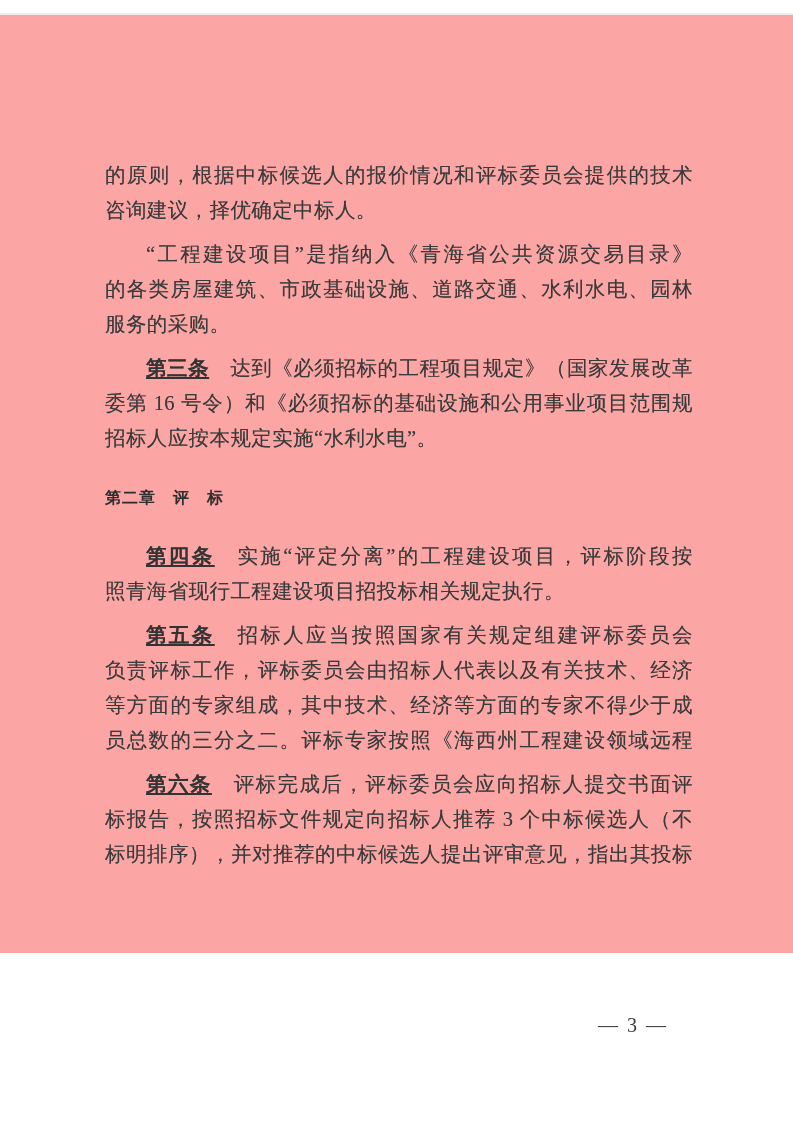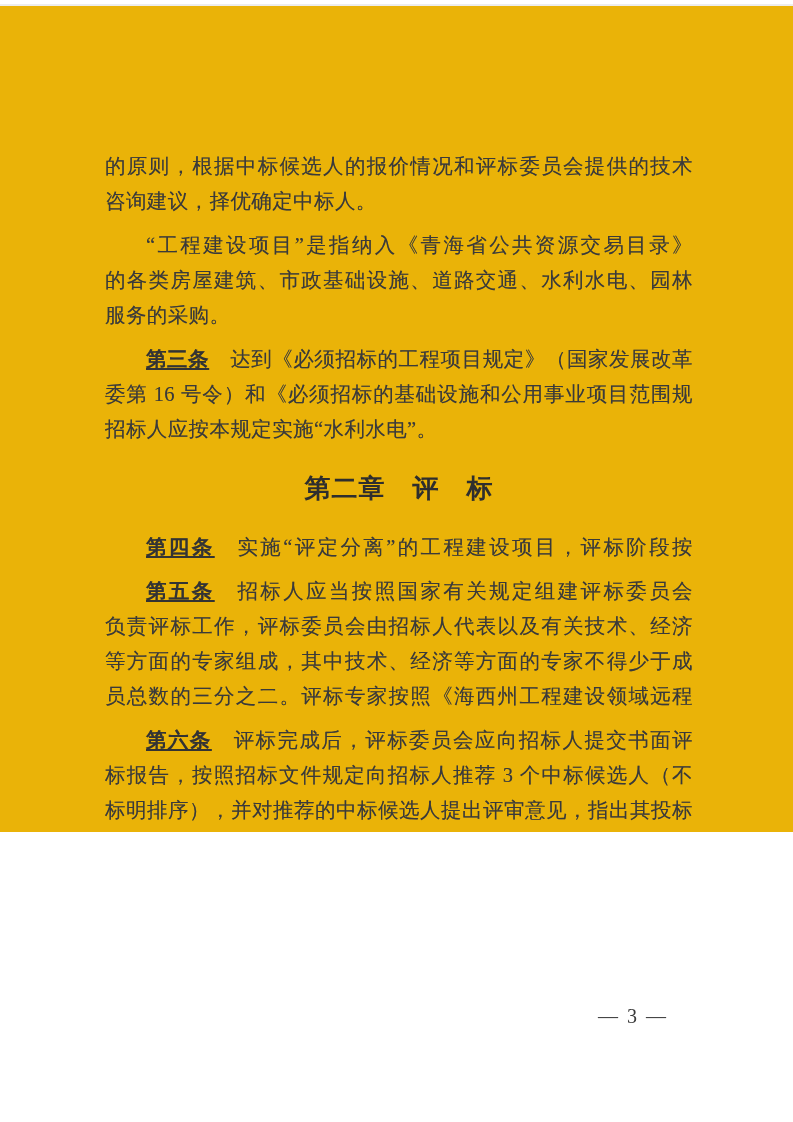--- a/index.html
+++ b/index.html
@@ -10,24 +10,24 @@
   body {
     width: 793px;
     height: 1122px;
     position: relative;
     overflow: hidden;
     font-family: "Liberation Serif", serif;
     color: #3a3a3a;
   }
   .page {
     position: absolute;
-    left: 0; top: 4px;
+    left: 0; top: 13px;
     width: 793px;
-    height: 828px;
-    background: #eab308;
+    height: 940px;
+    background: #fca5a5;
   }
   .scan-edge-top {
     position: absolute;
     top: 0; left: 0; right: 0;
     height: 2px;
     background: #ededed;
   }
   .content {
     position: absolute;
     left: 105px;
@@ -52,24 +52,24 @@
   .line.indent { padding-left: 41px; }
   .line b {
     font-weight: bold;
     color: #333333;
     text-decoration: underline;
   }
   .heading {
     margin: 24px 0 24px 0;
     line-height: 35px;
     height: 35px;
-    text-align: center;
+    text-align: left;
     font-family: "Liberation Sans", sans-serif;
     font-weight: bold;
-    font-size: 26px;
+    font-size: 16px;
     color: #2e2e2e;
     letter-spacing: 1px;
   }
   .footer {
     position: absolute;
     left: 598px;
     top: 1001px;
     font-size: 20px;
     letter-spacing: 2px;
     color: #3a3a3a;
@@ -92,20 +92,21 @@
         <div class="line"><span>服务的采购。</span></div>
       </div>
       <div class="paragraph">
         <div class="line justify indent"><b>第三条</b><span>　达到《必须招标的工程项目规定》（国家发展改革</span></div>
         <div class="line justify"><span>委第 16 号令）和《必须招标的基础设施和公用事业项目范围规</span></div>
         <div class="line"><span>招标人应按本规定实施“水利水电”。</span></div>
       </div>
       <div class="heading">第二章　评　标</div>
       <div class="paragraph">
         <div class="line justify indent"><b>第四条</b><span>　实施“评定分离”的工程建设项目，评标阶段按</span></div>
+        <div class="line"><span>照青海省现行工程建设项目招投标相关规定执行。</span></div>
       </div>
       <div class="paragraph">
         <div class="line justify indent"><b>第五条</b><span>　招标人应当按照国家有关规定组建评标委员会</span></div>
         <div class="line justify"><span>负责评标工作，评标委员会由招标人代表以及有关技术、经济</span></div>
         <div class="line justify"><span>等方面的专家组成，其中技术、经济等方面的专家不得少于成</span></div>
         <div class="line justify"><span>员总数的三分之二。评标专家按照《海西州工程建设领域远程</span></div>
       </div>
       <div class="paragraph">
         <div class="line justify indent"><b>第六条</b><span>　评标完成后，评标委员会应向招标人提交书面评</span></div>
         <div class="line justify"><span>标报告，按照招标文件规定向招标人推荐 3 个中标候选人（不</span></div>

